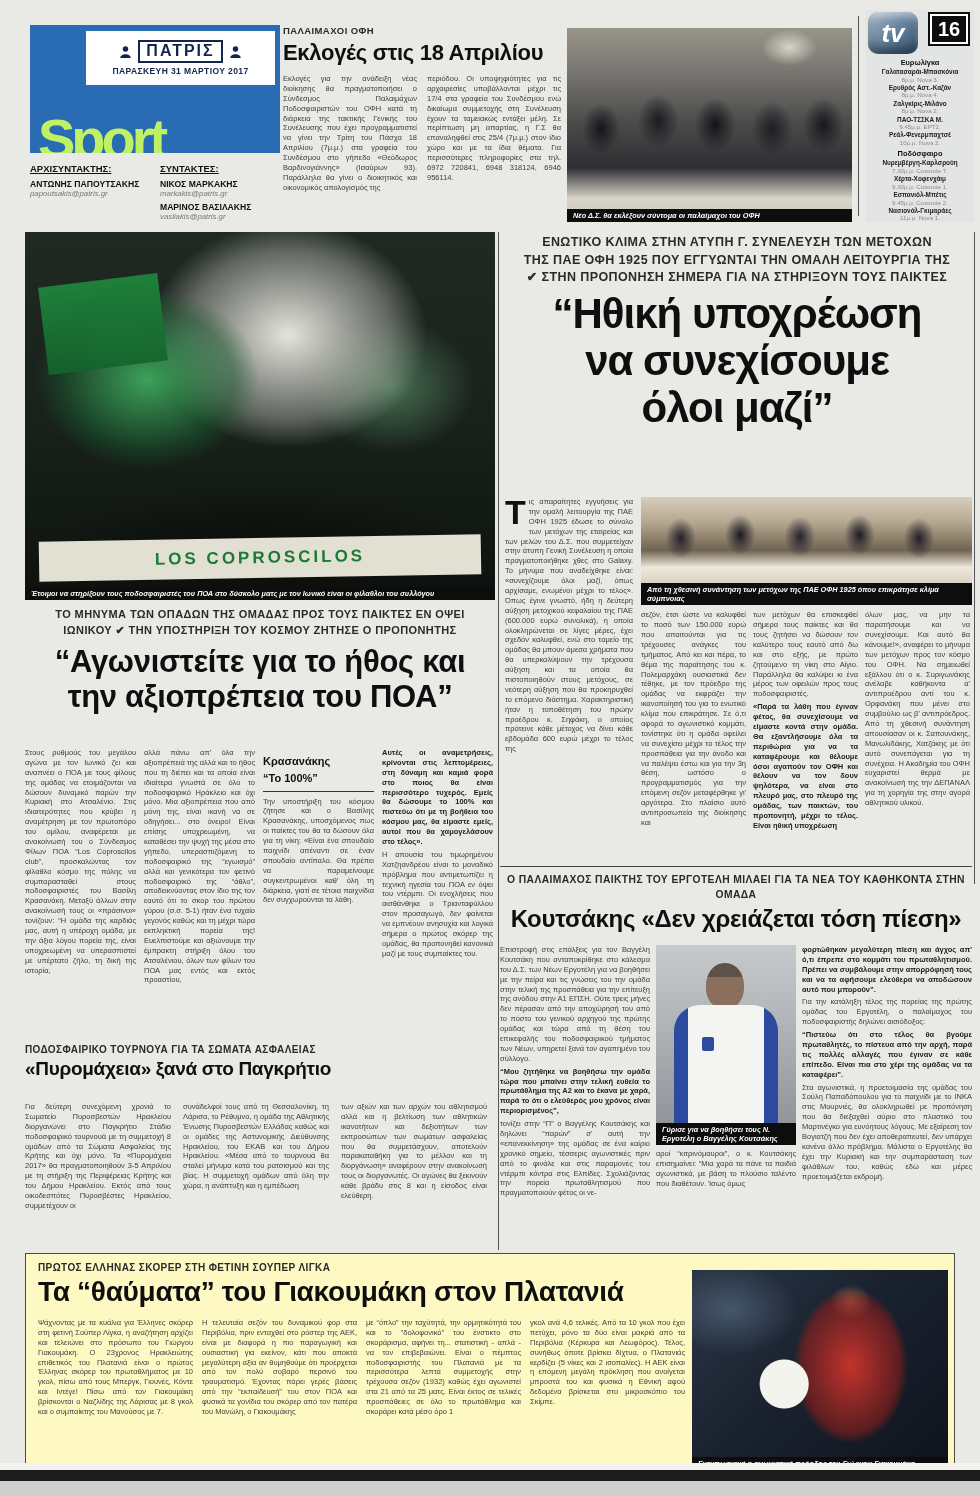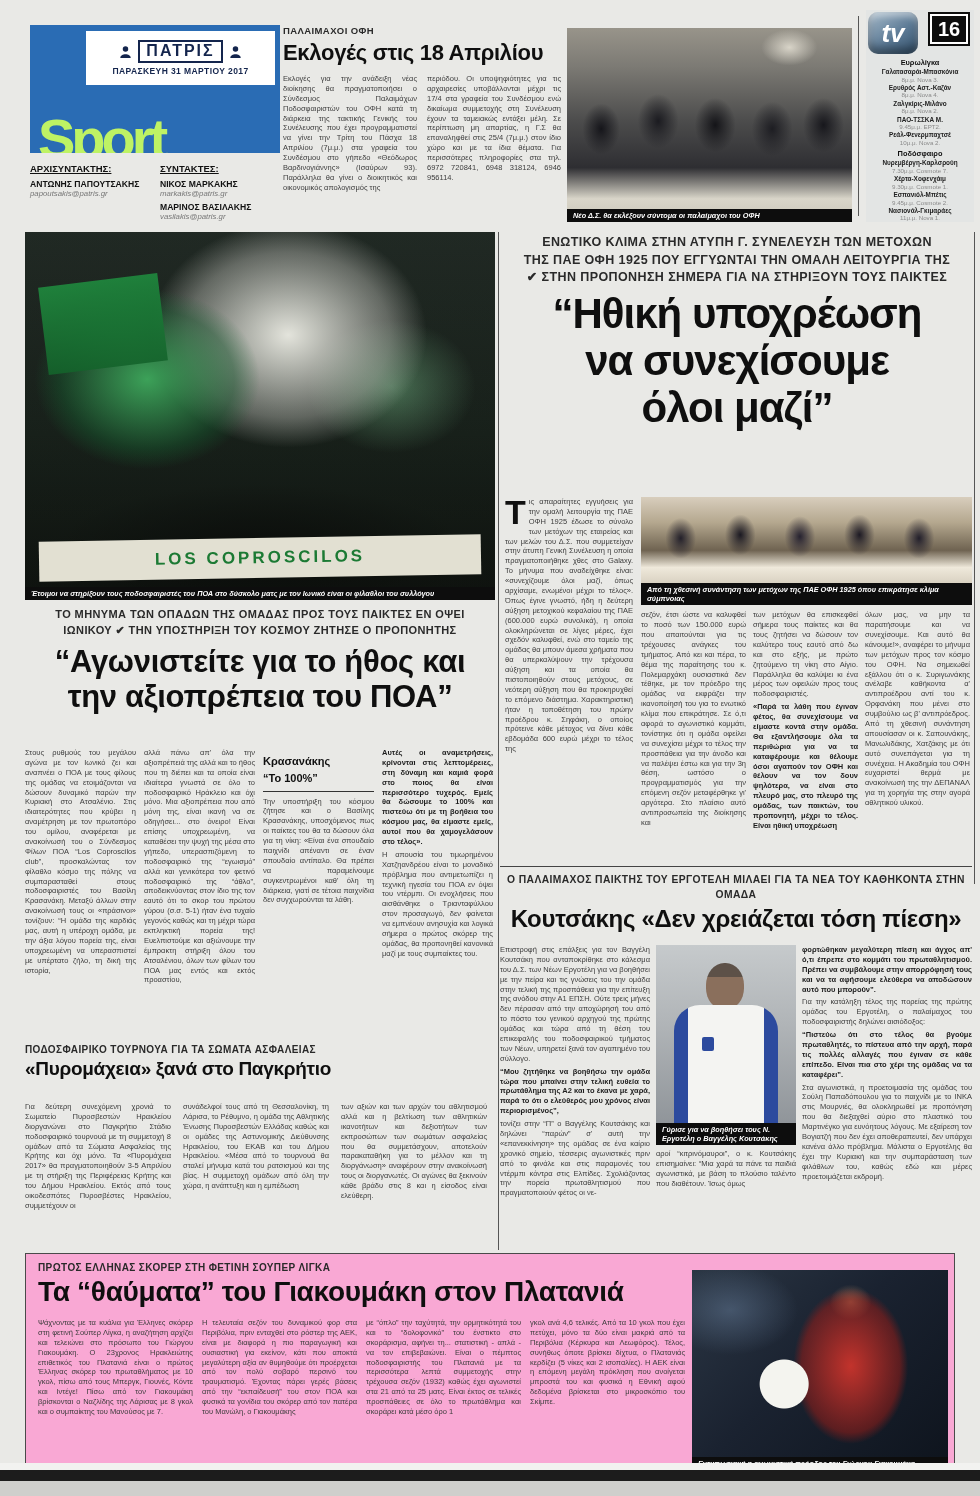--- a/index.html
+++ b/index.html
@@ -113,21 +113,21 @@
   .kout-badge{position:absolute;left:46px;top:92px;width:12px;height:14px;background:#2c4a9e;border-radius:2px;}
   .kout-c3{position:absolute;left:302px;top:0;width:170px;height:302px;}
 
   
   .pyro-kicker{left:25px;top:1044px;width:462px;font-size:10px;}
   .pyro-head{left:25px;top:1058px;width:462px;font-size:19px;}
   .pyro-body{left:25px;top:1102px;width:462px;height:172px;display:flex;gap:12px;}
   .pyro-body .col{width:146px;}
 
   
-  .giak{left:25px;top:1253px;width:928px;height:210px;border:1px solid #4a4a4a;background:#f9a8d4;}
+  .giak{left:25px;top:1253px;width:928px;height:210px;border:1px solid #4a4a4a;background:#fef9c3;}
   .giak-kicker{position:absolute;left:12px;top:8px;font-size:10px;}
   .giak-head{position:absolute;left:12px;top:22px;width:650px;font-size:28px;}
   .giak-body{position:absolute;left:12px;top:64px;width:648px;height:138px;display:flex;gap:9px;}
   .giak-body .col{width:155px;}
   .photo-giak{position:absolute;left:666px;top:16px;width:256px;height:200px;background:
      radial-gradient(circle 25px at 36% 57%, #f4f4ef 96%, rgba(0,0,0,0) 100%),
      radial-gradient(ellipse 70px 95px at 62% 48%, #c2332c, rgba(150,30,25,.55) 70%, rgba(0,0,0,0) 82%),
      radial-gradient(ellipse 26px 22px at 62% 16%, #8a6a56, rgba(0,0,0,0) 80%),
      radial-gradient(ellipse 90px 60px at 15% 20%, rgba(96,118,146,.55), rgba(0,0,0,0) 75%),
      linear-gradient(135deg,#2b3644 0%,#1a2230 45%,#0e141d 100%);overflow:hidden;}

